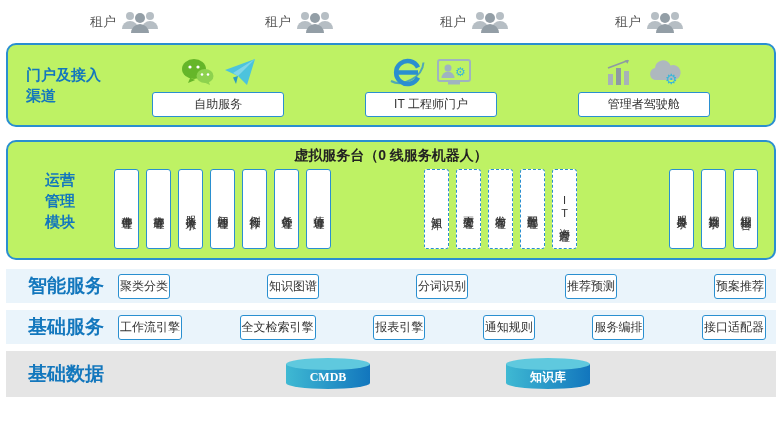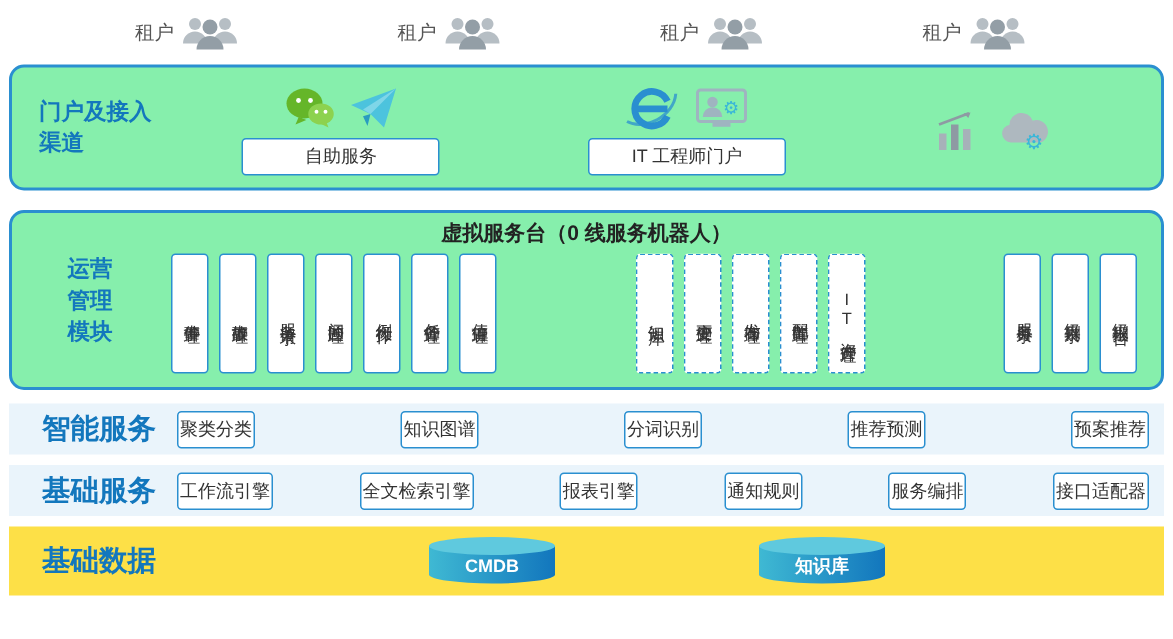--- a/index.html
+++ b/index.html
@@ -4,43 +4,43 @@
 <style>
   *{margin:0;padding:0;box-sizing:border-box;}
   html,body{width:782px;height:426px;}
   body{background:#fff;font-family:"Liberation Sans","DejaVu Sans",sans-serif;color:#333;}
   .page{width:782px;height:426px;padding:5px 6px 6px;display:flex;flex-direction:column;}
 
   .tenants{display:flex;justify-content:space-between;padding:2px 90px 6px 84px;}
   .tenant{display:flex;flex-direction:row;align-items:center;gap:3px;}
   .tenant-label{font-size:13px;color:#555;}
 
-  .panel{border:2px solid #2a8fd0;border-radius:10px;background:#86efac;}
+  .panel{border:2px solid #2a8fd0;border-radius:10px;background:#bef264;}
 
   .portal{height:84px;display:flex;margin-bottom:13px;}
   .side-label{width:104px;display:flex;flex-direction:column;justify-content:center;padding-left:18px;color:#1377bd;font-weight:bold;font-size:15px;line-height:1.4;}
   .portal-groups{flex:1;display:flex;justify-content:space-around;align-items:center;padding-right:24px;}
   .pgroup{display:flex;flex-direction:column;align-items:center;gap:5px;}
   .picons{display:flex;align-items:flex-end;gap:10px;height:34px;}
   .pill{border:1px solid #2a8fd0;border-radius:3px;background:#fff;font-size:12px;color:#333;padding:3px 1px;text-align:center;white-space:nowrap;}
   .pgroup .pill{min-width:132px;}
 
   .ops{height:120px;margin-bottom:9px;position:relative;display:flex;}
   .ops-title{position:absolute;top:5px;left:0;right:0;text-align:center;font-weight:bold;font-size:14px;color:#222;}
   .ops .side-label{align-items:center;padding-left:0;width:104px;}
   .ops-content{flex:1;display:flex;justify-content:space-between;align-items:flex-end;padding:26px 16px 9px 2px;}
   .vgroup{display:flex;gap:7px;}
   .vbox{writing-mode:vertical-rl;text-orientation:upright;border:1px solid #2a8fd0;border-radius:3px;background:#fff;font-size:11px;color:#333;height:80px;padding:5px 4px;letter-spacing:1px;text-align:center;}
   .vbox.dashed{border-style:dashed;}
 
   .band{display:flex;align-items:center;background:#eaf4fb;margin-bottom:7px;min-height:31px;padding:4px 10px 4px 0;}
   .band-label{width:104px;padding-left:22px;color:#1377bd;font-weight:bold;font-size:19px;flex-shrink:0;}
   .band-items{flex:1;display:flex;justify-content:space-between;padding-left:8px;}
-  .data-band{min-height:46px;background:#fde047;margin-bottom:0;}
-  .cyl-wrap{flex:1;display:flex;justify-content:center;align-items:center;gap:128px;}
+  .data-band{min-height:46px;background:#e5e5e5;margin-bottom:0;}
+  .cyl-wrap{flex:1;display:flex;justify-content:center;align-items:center;gap:128px;font-family:Liberation Serif, serif;}
   .cyl{display:block;}
 </style>
 </head>
 <body>
 
 <div class="page">
 
   <div class="tenants">
     <div class="tenant">
       <div class="tenant-label">租户</div>
@@ -159,20 +159,21 @@
             <rect x="11" y="11" width="5" height="17" fill="#8e9aa3"></rect>
             <rect x="19" y="14" width="5" height="14" fill="#a7b1b9"></rect>
             <path d="M3 11 L23 3.5" stroke="#8e9aa3" stroke-width="1.8" fill="none"></path>
             <path d="M24 3 l-4.5 0.5 3 3.2 z" fill="#8e9aa3"></path>
           </svg>
           <svg width="36" height="30" viewBox="0 0 36 30">
             <path d="M9 23 a6 6 0 0 1 -1 -11.9 A8 8 0 0 1 23.5 8.5 A5.5 5.5 0 0 1 28.5 23 z" fill="#aeb8bf"></path>
             <text x="18" y="27" font-size="14" fill="#3ab7d8">⚙</text>
           </svg>
         </div>
+        <div class="pill">管理者驾驶舱</div>
       </div>
 
     </div>
   </div>
 
   <div class="panel ops">
     <div class="ops-title">虚拟服务台（0 线服务机器人）</div>
     <div class="side-label">
       <span>运营</span>
       <span>管理</span>

